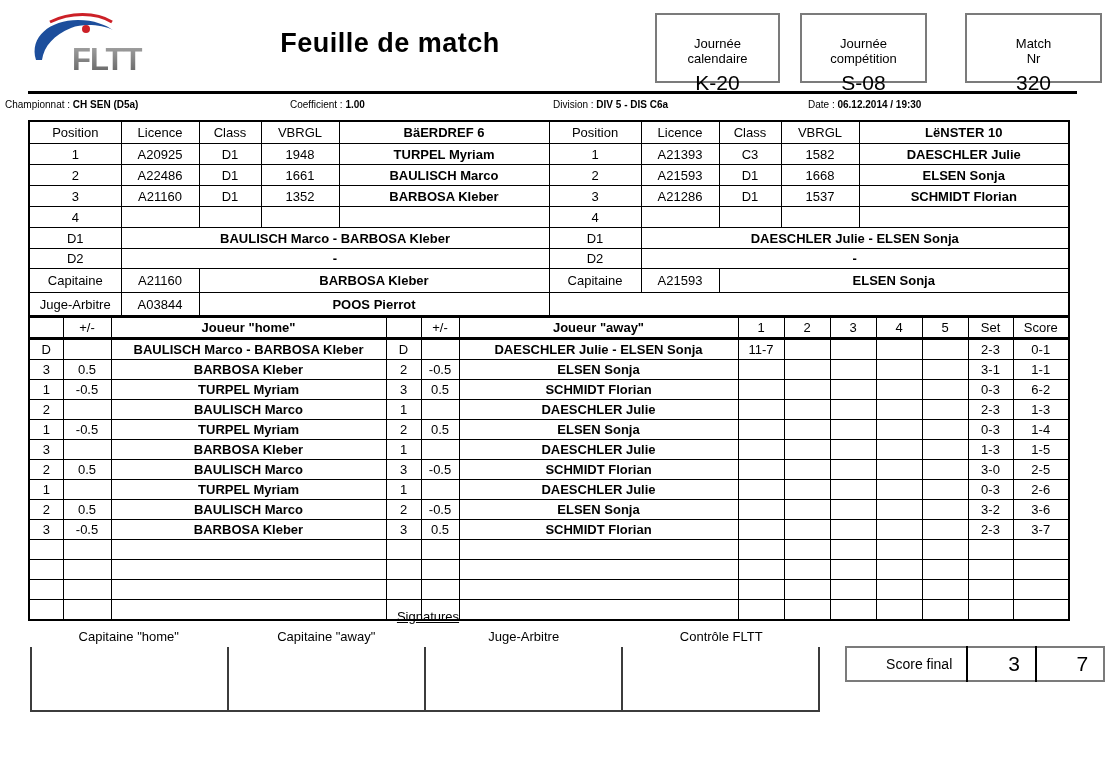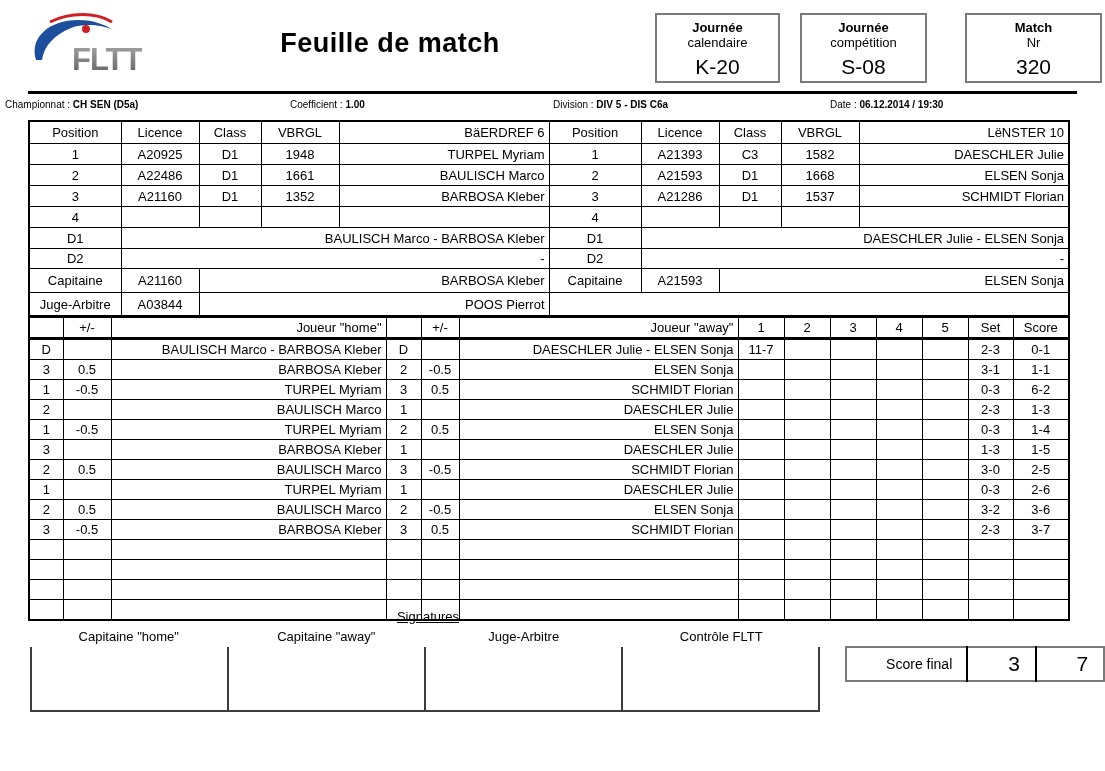--- a/index.html
+++ b/index.html
@@ -12,34 +12,34 @@
   .logo { position:absolute; left:28px; top:10px; width:120px; height:62px; }
   .page-title {
     position:absolute; left:200px; top:28px; width:380px;
     text-align:center; font-size:27px; font-weight:bold; letter-spacing:0.5px;
   }
   .info-box {
     position:absolute; top:13px; height:70px; border:2px solid #7b7b7b;
     box-sizing:border-box; text-align:center;
   }
   .info-box .bl { display:block; font-size:13px; line-height:15px; }
-  .info-box .bl:first-child { margin-top:5px;font-weight:bold; }
+  .info-box .bl:first-child { margin-top:21px; }
   .info-box .bv { display:block; font-size:21px; margin-top:5px; }
   #box-cal  { left:655px; width:125px; }
   #box-comp { left:800px; width:127px; }
   #box-nr   { left:965px; width:137px; }
 
   .rule { position:absolute; left:28px; top:91px; width:1049px; height:3px; background:#000; }
 
   
   .meta { position:absolute; top:99px; font-size:10px; white-space:nowrap; }
   #meta-championnat { left:5px; }
   #meta-coefficient { left:290px; }
   #meta-division    { left:553px; }
-  #meta-date        { left:830px; }
+  #meta-date        { left:808px; }
   .meta b { font-weight:bold; }
 
   
   table { border-collapse:collapse; table-layout:fixed; }
   #roster, #matches {
     position:absolute; left:28px; width:1040px; border:2px solid #000;
   }
   #roster { top:120px; }
   #matches { top:315px; }
   #roster td, #matches td {
@@ -47,21 +47,21 @@
     overflow:hidden; white-space:nowrap; vertical-align:middle;
   }
   #roster tr.hdr td { height:21px; }
   #roster tr.p td { height:20px; }
   #roster tr.d1 td { height:20px; }
   #roster tr.d2 td { height:19px; }
   #roster tr.cap td, #roster tr.juge td { height:23px; }
   #matches tr.hdr td { height:20px; border-bottom:3px solid #000; }
   #matches tr.m td { height:19px; }
   .c { text-align:center; }
-  .l { text-align:right; }
+  .l { text-align:center;font-weight:bold; }
 
   
   .sig-title {
     position:absolute; left:28px; top:609px; width:800px; text-align:center;
     font-size:13px; text-decoration:underline;
   }
   .sig-labels { position:absolute; left:30px; top:629px; width:790px; display:flex; }
   .sig-labels div { flex:1; text-align:center; font-size:13px; }
   .sig-boxes {
     position:absolute; left:30px; top:647px; width:790px; height:65px;

